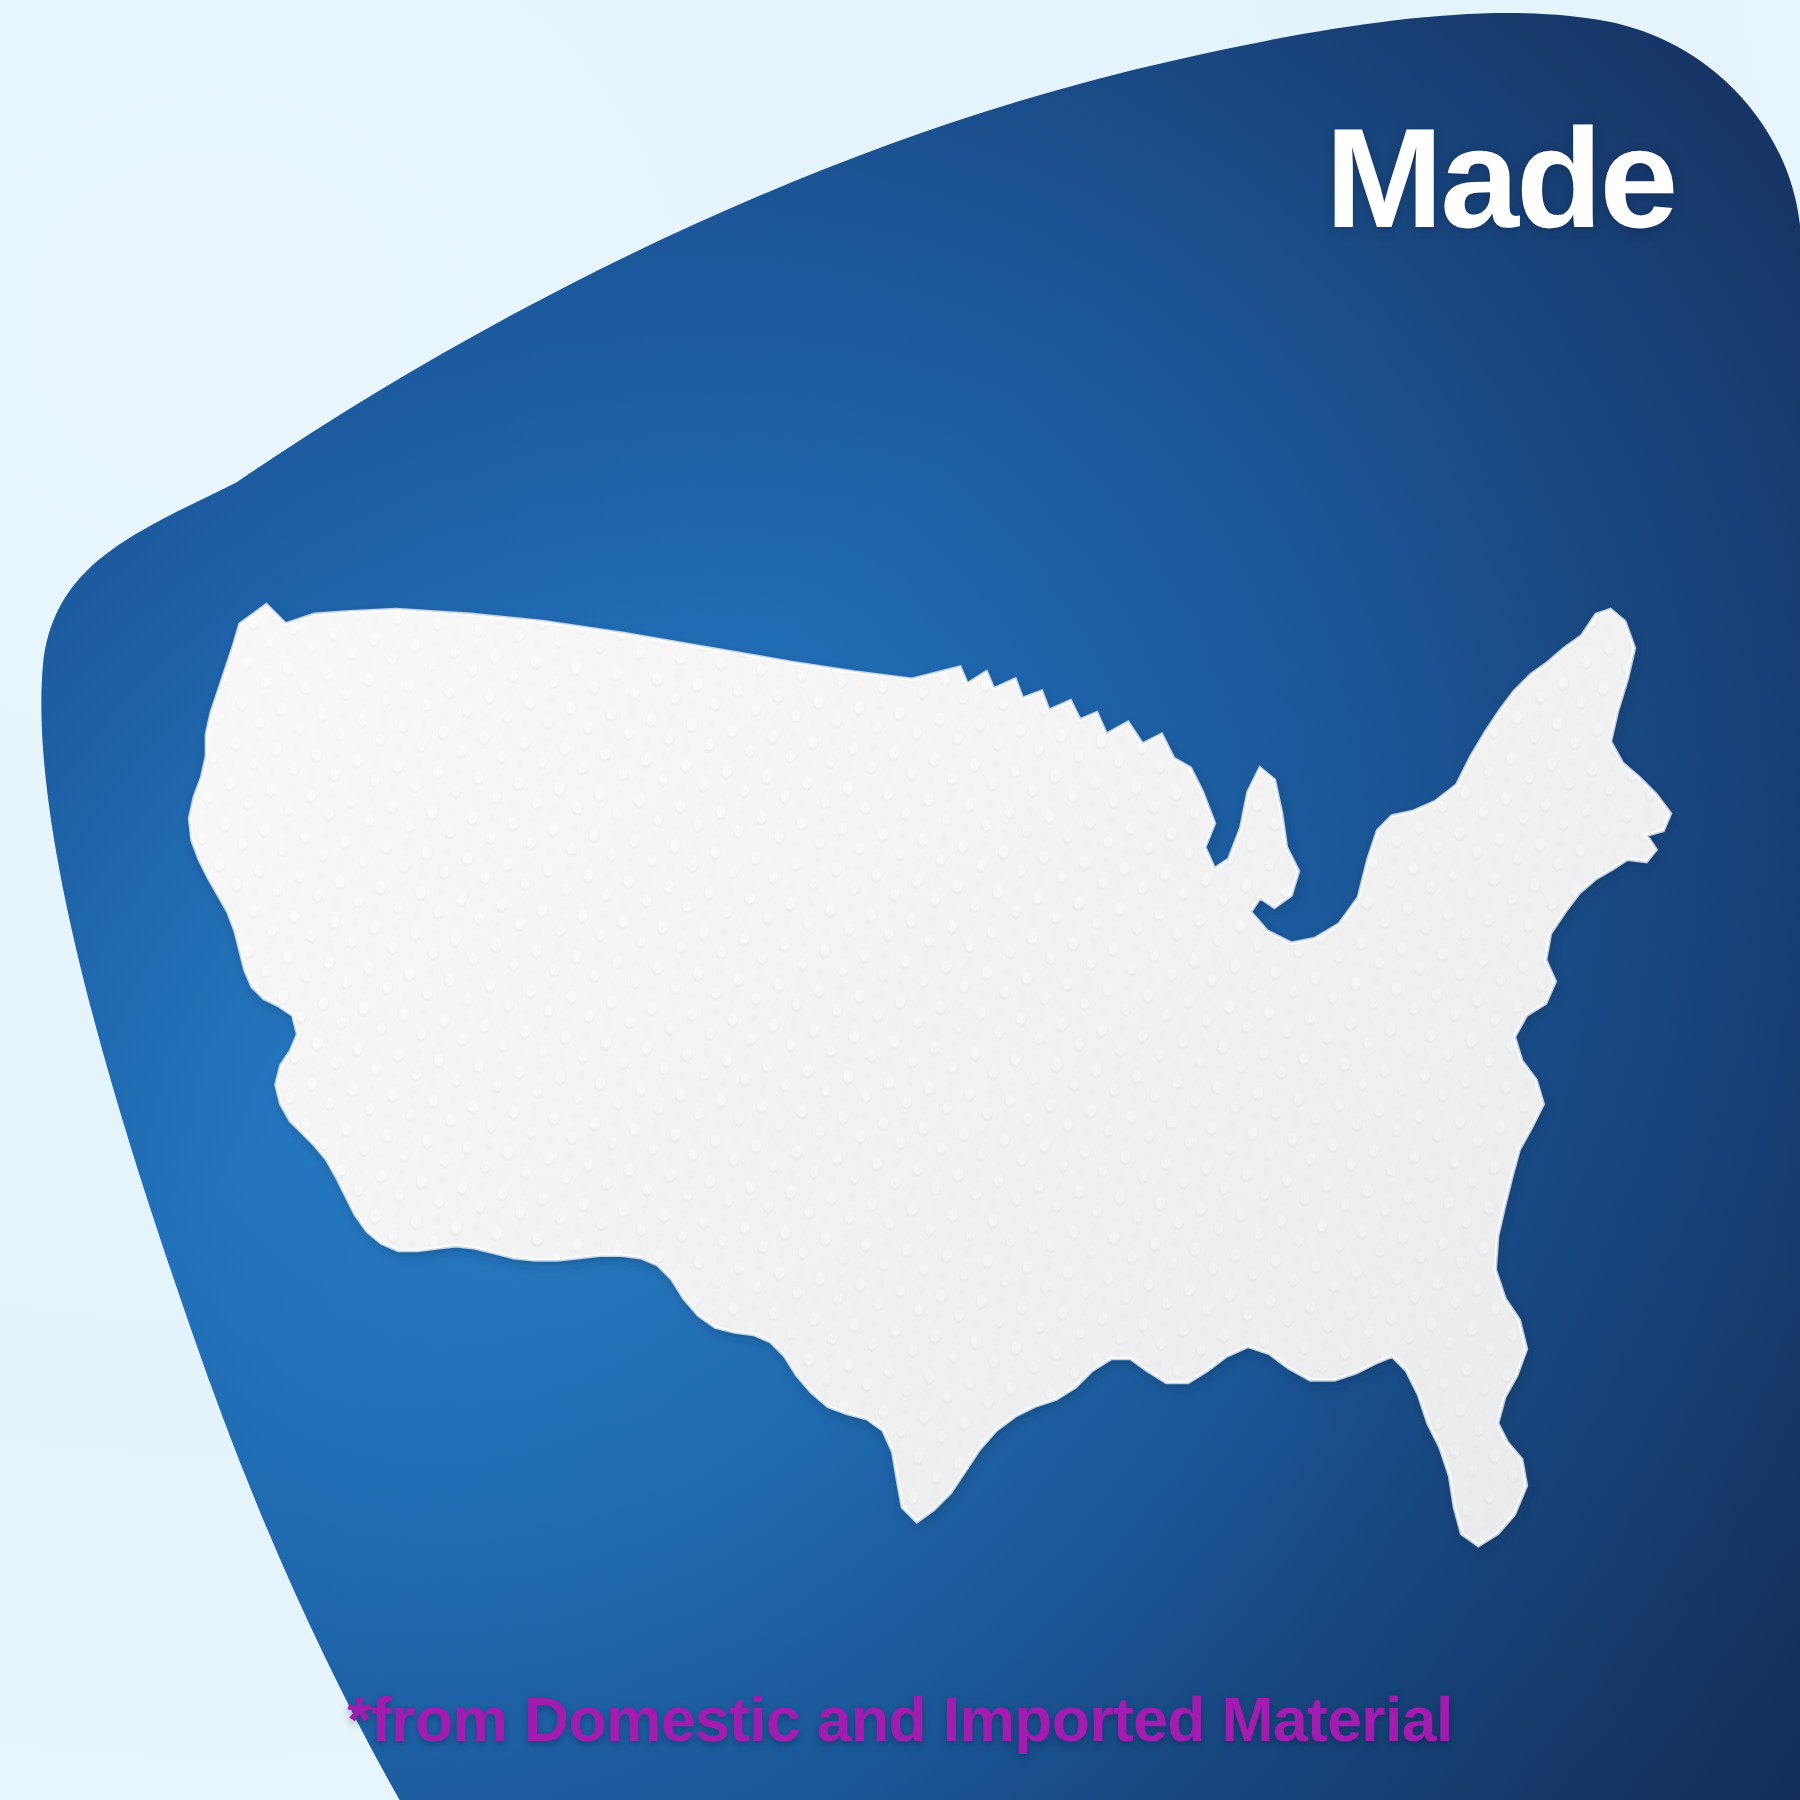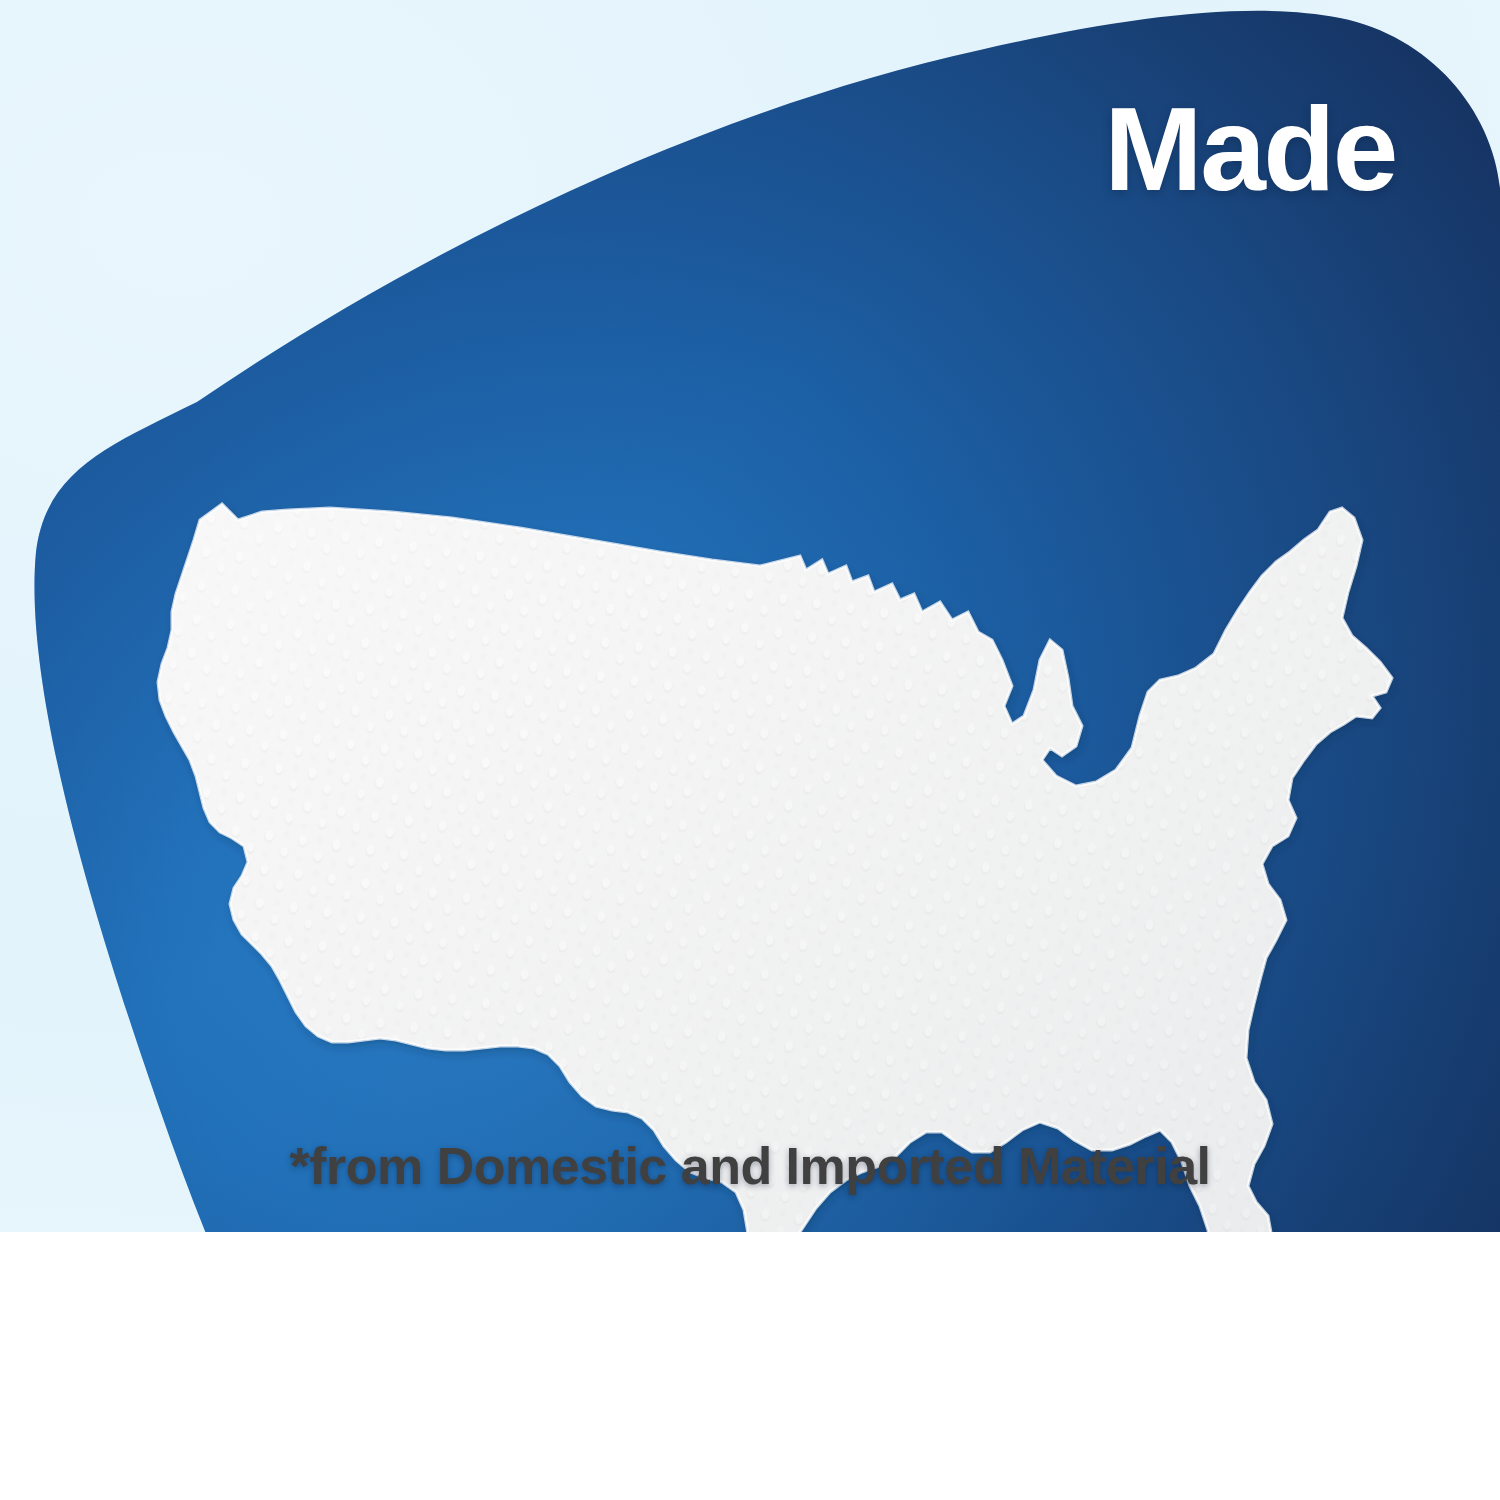--- a/index.html
+++ b/index.html
@@ -8,21 +8,21 @@
     width: 1500px;
     height: 1500px;
     overflow: hidden;
     background: #ffffff;
     font-family: "Liberation Sans", sans-serif;
   }
 
   #stage {
     position: relative;
     width: 1500px;
-    height: 1232px;
+    height: 1500px;
     overflow: hidden;
   }
 
   
   .bg-plate {
     position: absolute;
     inset: 0;
     background:
       radial-gradient(120% 110% at 12% 18%, #E9F6FD 0%, #E2F3FB 55%, #EDF8FD 100%);
   }
@@ -72,21 +72,21 @@
   
   .footnote {
     position: absolute;
     left: 0;
     right: 0;
     bottom: 36px;
     text-align: center;
     font-weight: bold;
     font-size: 52px;
     letter-spacing: -0.5px;
-    color: #404040;
+    color: #a21caf;
     white-space: nowrap;
     text-shadow: 0 2px 6px rgba(6, 20, 48, 0.35);
   }
 </style>
 </head>
 <body>
 
 <div id="stage">
 
   <div class="bg-plate"></div>

